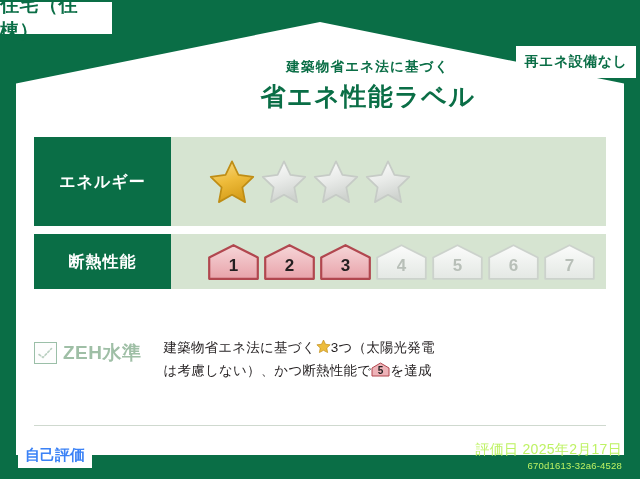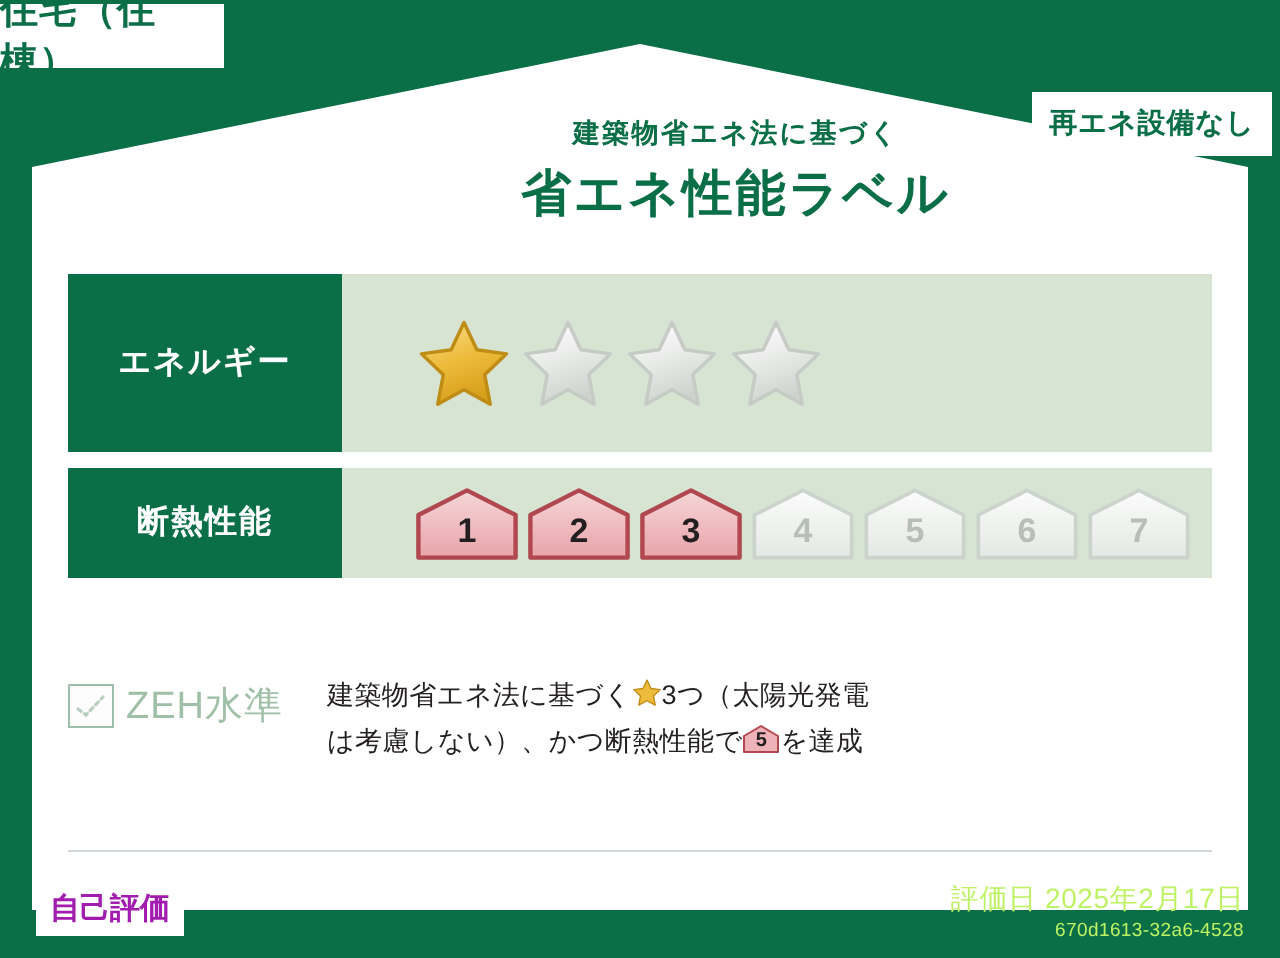--- a/index.html
+++ b/index.html
@@ -70,21 +70,21 @@
   .zeh{
     position:absolute;left:34px;top:336px;width:578px;
     display:flex;align-items:flex-start;
   }
   .zeh-mark{display:flex;align-items:center;flex:0 0 auto;padding-top:4px;}
   .zeh-chk{
     width:21px;height:20px;border:1.5px solid #9bbfa8;background:#fdfdfd;
     display:block;position:relative;margin-right:6px;
   }
   .zeh-chk svg{position:absolute;inset:0;width:100%;height:100%;}
-  .zeh-title{font-size:19px;font-weight:normal;color:#9fbfa6;letter-spacing:.5px;}
+  .zeh-title{font-size:19px;font-weight:bold;color:#9fbfa6;letter-spacing:.5px;}
   .zeh-text{
     margin-left:22px;font-size:13.5px;color:#231f20;line-height:1.72;
     letter-spacing:.2px;max-width:430px;
   }
   .inline-star{display:inline-block;width:15px;height:15px;vertical-align:-2px;}
   .inline-house{
     display:inline-block;width:19px;height:15px;vertical-align:-2px;position:relative;
   }
   .inline-house svg{position:absolute;inset:0;width:100%;height:100%;}
   .inline-house span{
@@ -94,21 +94,21 @@
 
   
   .footer-divider{
     position:absolute;left:34px;top:425px;width:572px;height:1px;background:#cfd9cf;
   }
   .footer{
     position:absolute;left:0;top:432px;width:640px;height:47px;
     display:flex;align-items:center;
   }
   .foot-badge{
-    margin-left:18px;background:#ffffff;color:#a21caf;font-weight:bold;
+    margin-left:18px;background:#ffffff;color:#3b82f6;font-weight:bold;
     font-size:15px;padding:3px 7px;line-height:1.25;flex:0 0 auto;
   }
   .foot-name{
     margin-left:6px;color:#ffffff;font-size:14px;letter-spacing:.2px;
   }
   .foot-right{
     margin-left:auto;margin-right:18px;text-align:right;color:#bef264;
   }
   .foot-date{font-size:14px;letter-spacing:.3px;display:block;}
   .foot-id{font-size:9.5px;letter-spacing:.2px;display:block;margin-top:1px;}

